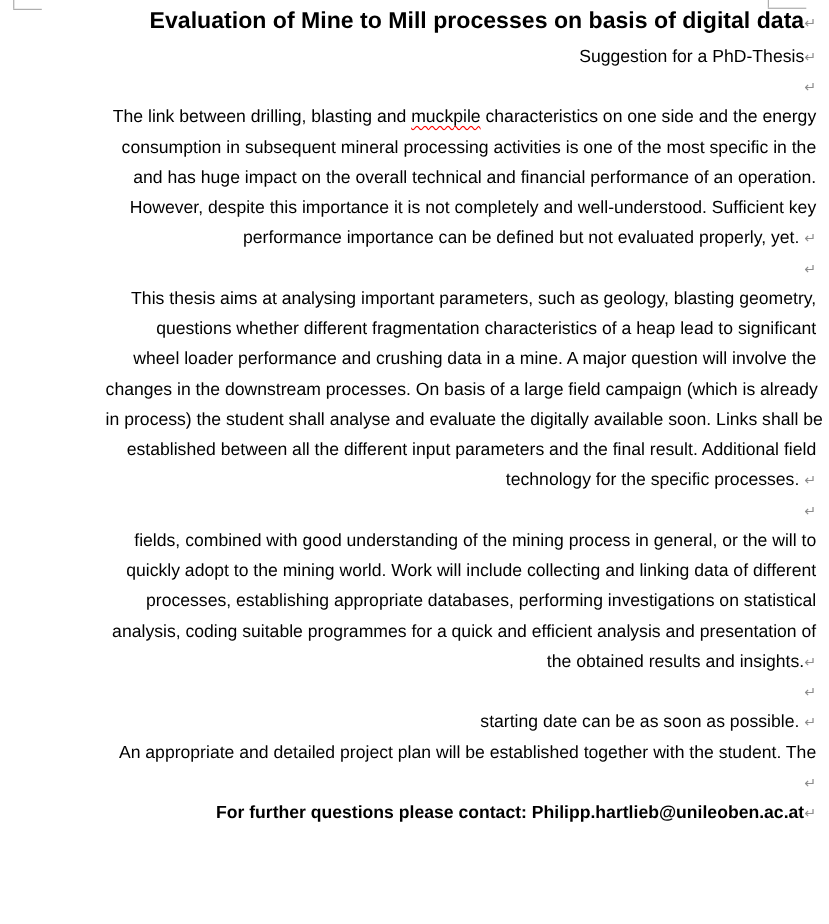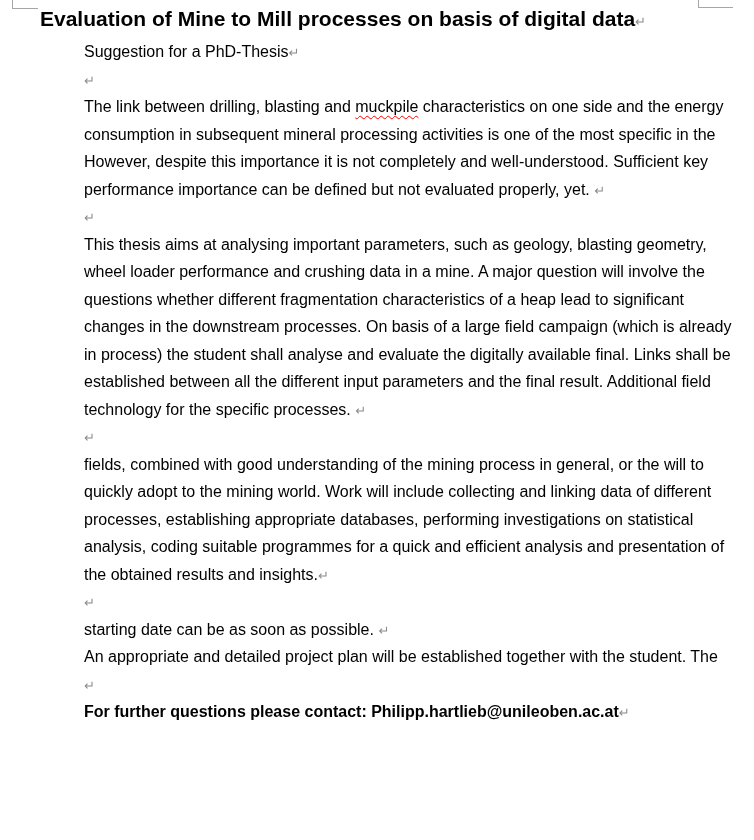--- a/index.html
+++ b/index.html
@@ -6,21 +6,21 @@
     --text-color:#000000;
     --mark-color:#8c8c8c;
     --crop-color:#a6a6a6;
     --squiggle-color:#ff0000;
     --page-bg:#ffffff;
   }
   *{margin:0;padding:0;box-sizing:border-box;}
   html,body{width:754px;height:840px;background:var(--page-bg);}
   body{font-family:"Liberation Sans",sans-serif;overflow:hidden;}
   .page{position:relative;width:754px;height:840px;background:var(--page-bg);}
-  .content{position:absolute;left:40px;top:0;width:690px;}
+  .content{position:absolute;left:52px;top:0;width:690px;text-align:right;}
   .title-line{height:38px;line-height:38px;font-size:21px;font-weight:bold;color:var(--text-color);white-space:pre;}
   .line{height:27.5px;line-height:27.5px;font-size:16px;color:var(--text-color);white-space:pre;margin-left:44px;}
   .bold .line{font-weight:bold;}
   .pilcrow{color:var(--mark-color);font-size:13px;font-weight:normal;}
   .misspelled{text-decoration-line:underline;text-decoration-style:wavy;text-decoration-color:var(--squiggle-color);text-decoration-thickness:1px;text-underline-offset:3px;}
   .crop{position:absolute;background:var(--crop-color);}
   .crop-tl-v{left:12px;top:0;width:1px;height:8px;}
   .crop-tl-h{left:12px;top:8px;width:26px;height:1px;}
   .crop-tr-v{left:698px;top:0;width:1px;height:7px;}
   .crop-tr-h{left:698px;top:7px;width:35px;height:1px;}
@@ -39,32 +39,33 @@
 
     <div class="title-line"><span>Evaluation of Mine to Mill processes on basis of digital data</span><span class="pilcrow">↵</span></div>
 
     <div class="line"><span>Suggestion for a PhD-Thesis</span><span class="pilcrow">↵</span></div>
 
     <div class="line"><span class="pilcrow">↵</span></div>
 
     <div class="para">
       <div class="line"><span>The link between drilling, blasting and </span><span class="misspelled">muckpile</span><span> characteristics on one side and the energy</span></div>
       <div class="line">consumption in subsequent mineral processing activities is one of the most specific in the</div>
+      <div class="line">and has huge impact on the overall technical and financial performance of an operation.</div>
       <div class="line">However, despite this importance it is not completely and well-understood. Sufficient key</div>
       <div class="line"><span>performance importance can be defined but not evaluated properly, yet. </span><span class="pilcrow">↵</span></div>
     </div>
 
     <div class="line"><span class="pilcrow">↵</span></div>
 
     <div class="para">
       <div class="line">This thesis aims at analysing important parameters, such as geology, blasting geometry,</div>
+      <div class="line">questions whether different fragmentation characteristics of a heap lead to significant</div>
       <div class="line">wheel loader performance and crushing data in a mine. A major question will involve the</div>
-      <div class="line">questions whether different fragmentation characteristics of a heap lead to significant</div>
       <div class="line">changes in the downstream processes. On basis of a large field campaign (which is already</div>
-      <div class="line">in process) the student shall analyse and evaluate the digitally available final. Links shall be</div>
+      <div class="line">in process) the student shall analyse and evaluate the digitally available soon. Links shall be</div>
       <div class="line">established between all the different input parameters and the final result. Additional field</div>
       <div class="line"><span>technology for the specific processes. </span><span class="pilcrow">↵</span></div>
     </div>
 
     <div class="line"><span class="pilcrow">↵</span></div>
 
     <div class="para">
       <div class="line">fields, combined with good understanding of the mining process in general, or the will to</div>
       <div class="line">quickly adopt to the mining world. Work will include collecting and linking data of different</div>
       <div class="line">processes, establishing appropriate databases, performing investigations on statistical</div>

